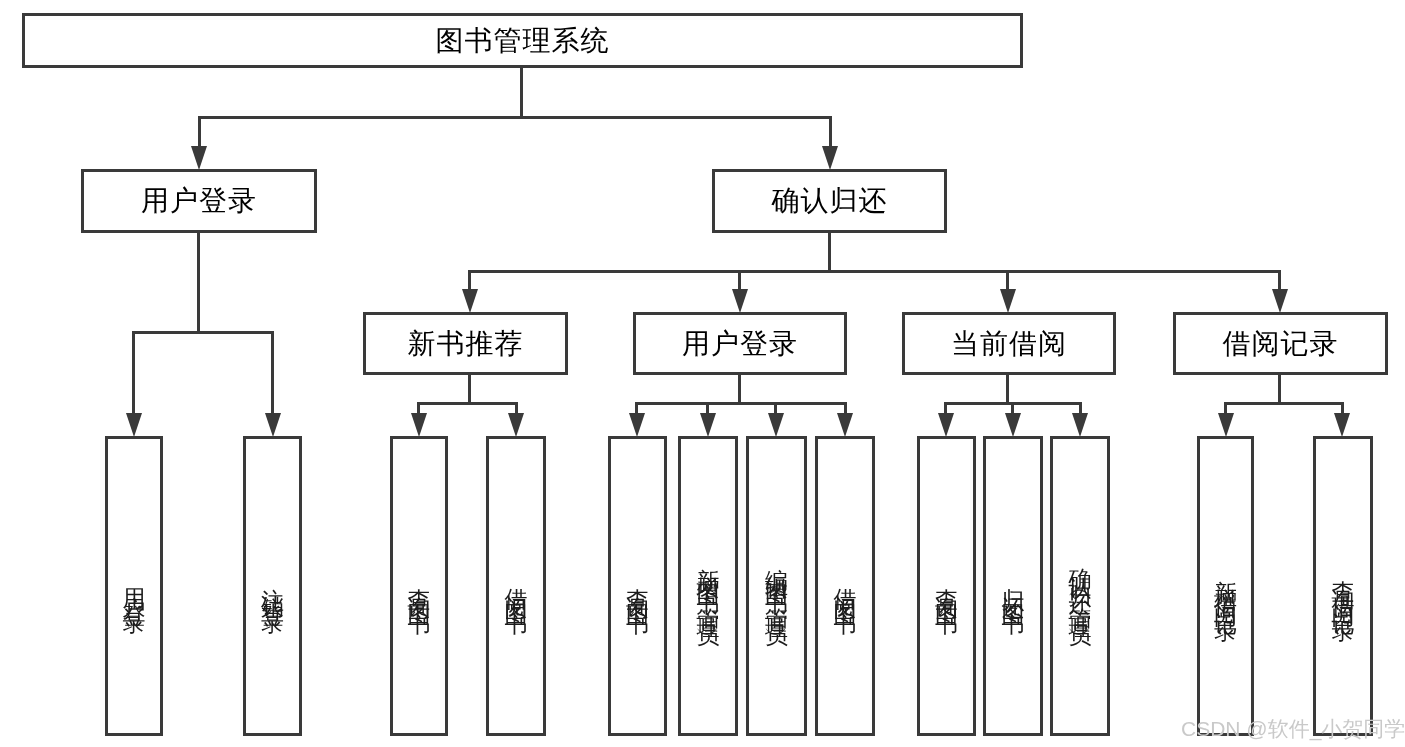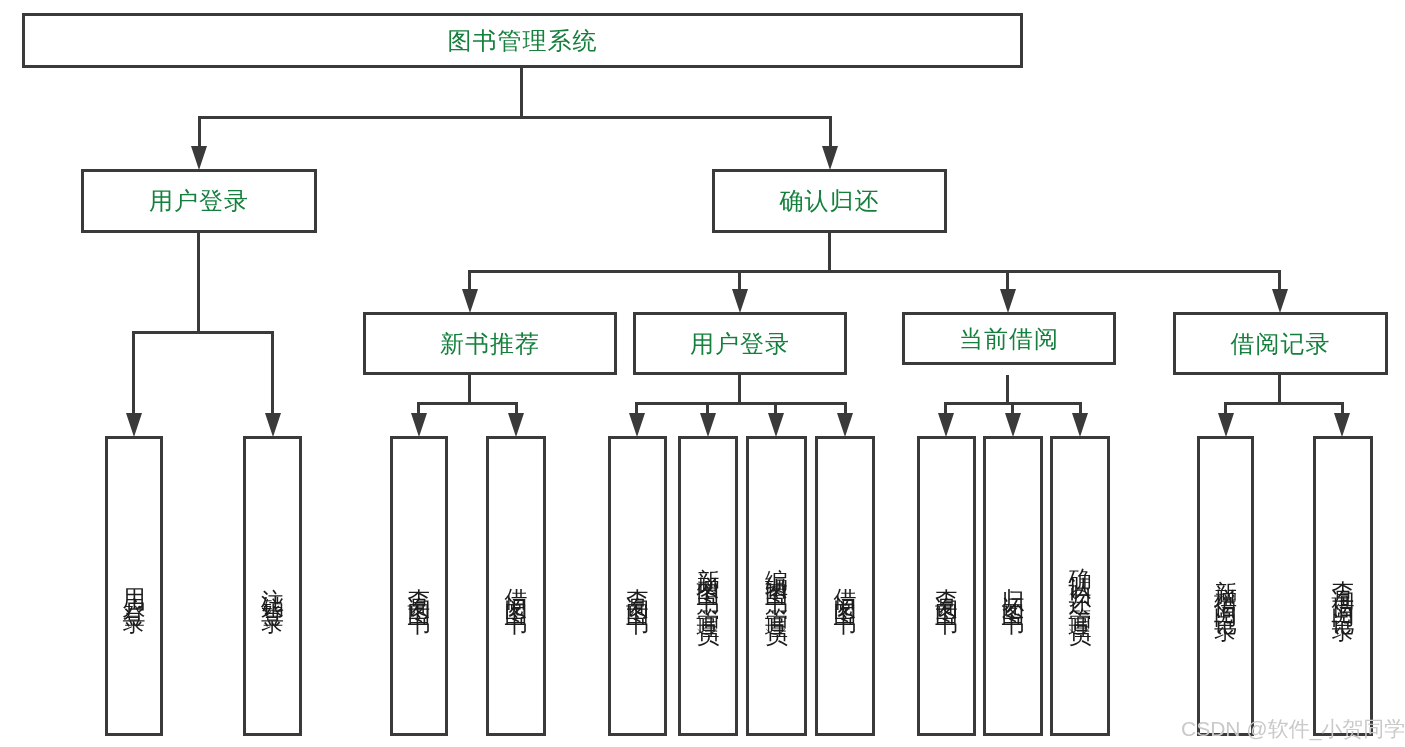--- a/index.html
+++ b/index.html
@@ -9,22 +9,22 @@
     background:#ffffff;
     font-family:"Liberation Sans","DejaVu Sans",sans-serif;
     overflow:hidden;
   }
   .box{
     position:absolute;
     box-sizing:border-box;
     border:3px solid #3a3a3a;
     background:#ffffff;
     display:flex;align-items:center;justify-content:center;
-    color:#15803d;
-    font-size:24px;
+    color:#000000;
+    font-size:28px;
     letter-spacing:1px;
     white-space:nowrap;
   }
   .vbox{
     position:absolute;
     box-sizing:border-box;
     border:3px solid #3a3a3a;
     background:#ffffff;
     display:flex;align-items:center;justify-content:center;
     color:#1c1c1c;
@@ -90,27 +90,27 @@
   <div class="hline" style="left:468px;top:270px;width:813px;"></div>
   <div class="vline" style="left:468px;top:270px;height:24px;"></div>
   <div class="vline" style="left:738px;top:270px;height:24px;"></div>
   <div class="vline" style="left:1006px;top:270px;height:24px;"></div>
   <div class="vline" style="left:1278px;top:270px;height:24px;"></div>
   <div class="arrow" style="left:462px;top:289px;"></div>
   <div class="arrow" style="left:732px;top:289px;"></div>
   <div class="arrow" style="left:1000px;top:289px;"></div>
   <div class="arrow" style="left:1272px;top:289px;"></div>
 
-  <div class="box" style="left:363px;top:312px;width:254px;height:63px;">
+  <div class="box" style="left:363px;top:312px;width:205px;height:63px;">
     <span>新书推荐</span>
   </div>
   <div class="box" style="left:633px;top:312px;width:214px;height:63px;">
     <span>用户登录</span>
   </div>
-  <div class="box" style="left:902px;top:312px;width:214px;height:53px;text-align:right;">
+  <div class="box" style="left:902px;top:312px;width:214px;height:63px;text-align:right;">
     <span>当前借阅</span>
   </div>
   <div class="box" style="left:1173px;top:312px;width:215px;height:63px;">
     <span>借阅记录</span>
   </div>
 
   <div class="vline" style="left:468px;top:375px;height:30px;"></div>
   <div class="hline" style="left:417px;top:402px;width:101px;"></div>
   <div class="vline" style="left:417px;top:402px;height:18px;"></div>
   <div class="vline" style="left:515px;top:402px;height:18px;"></div>

